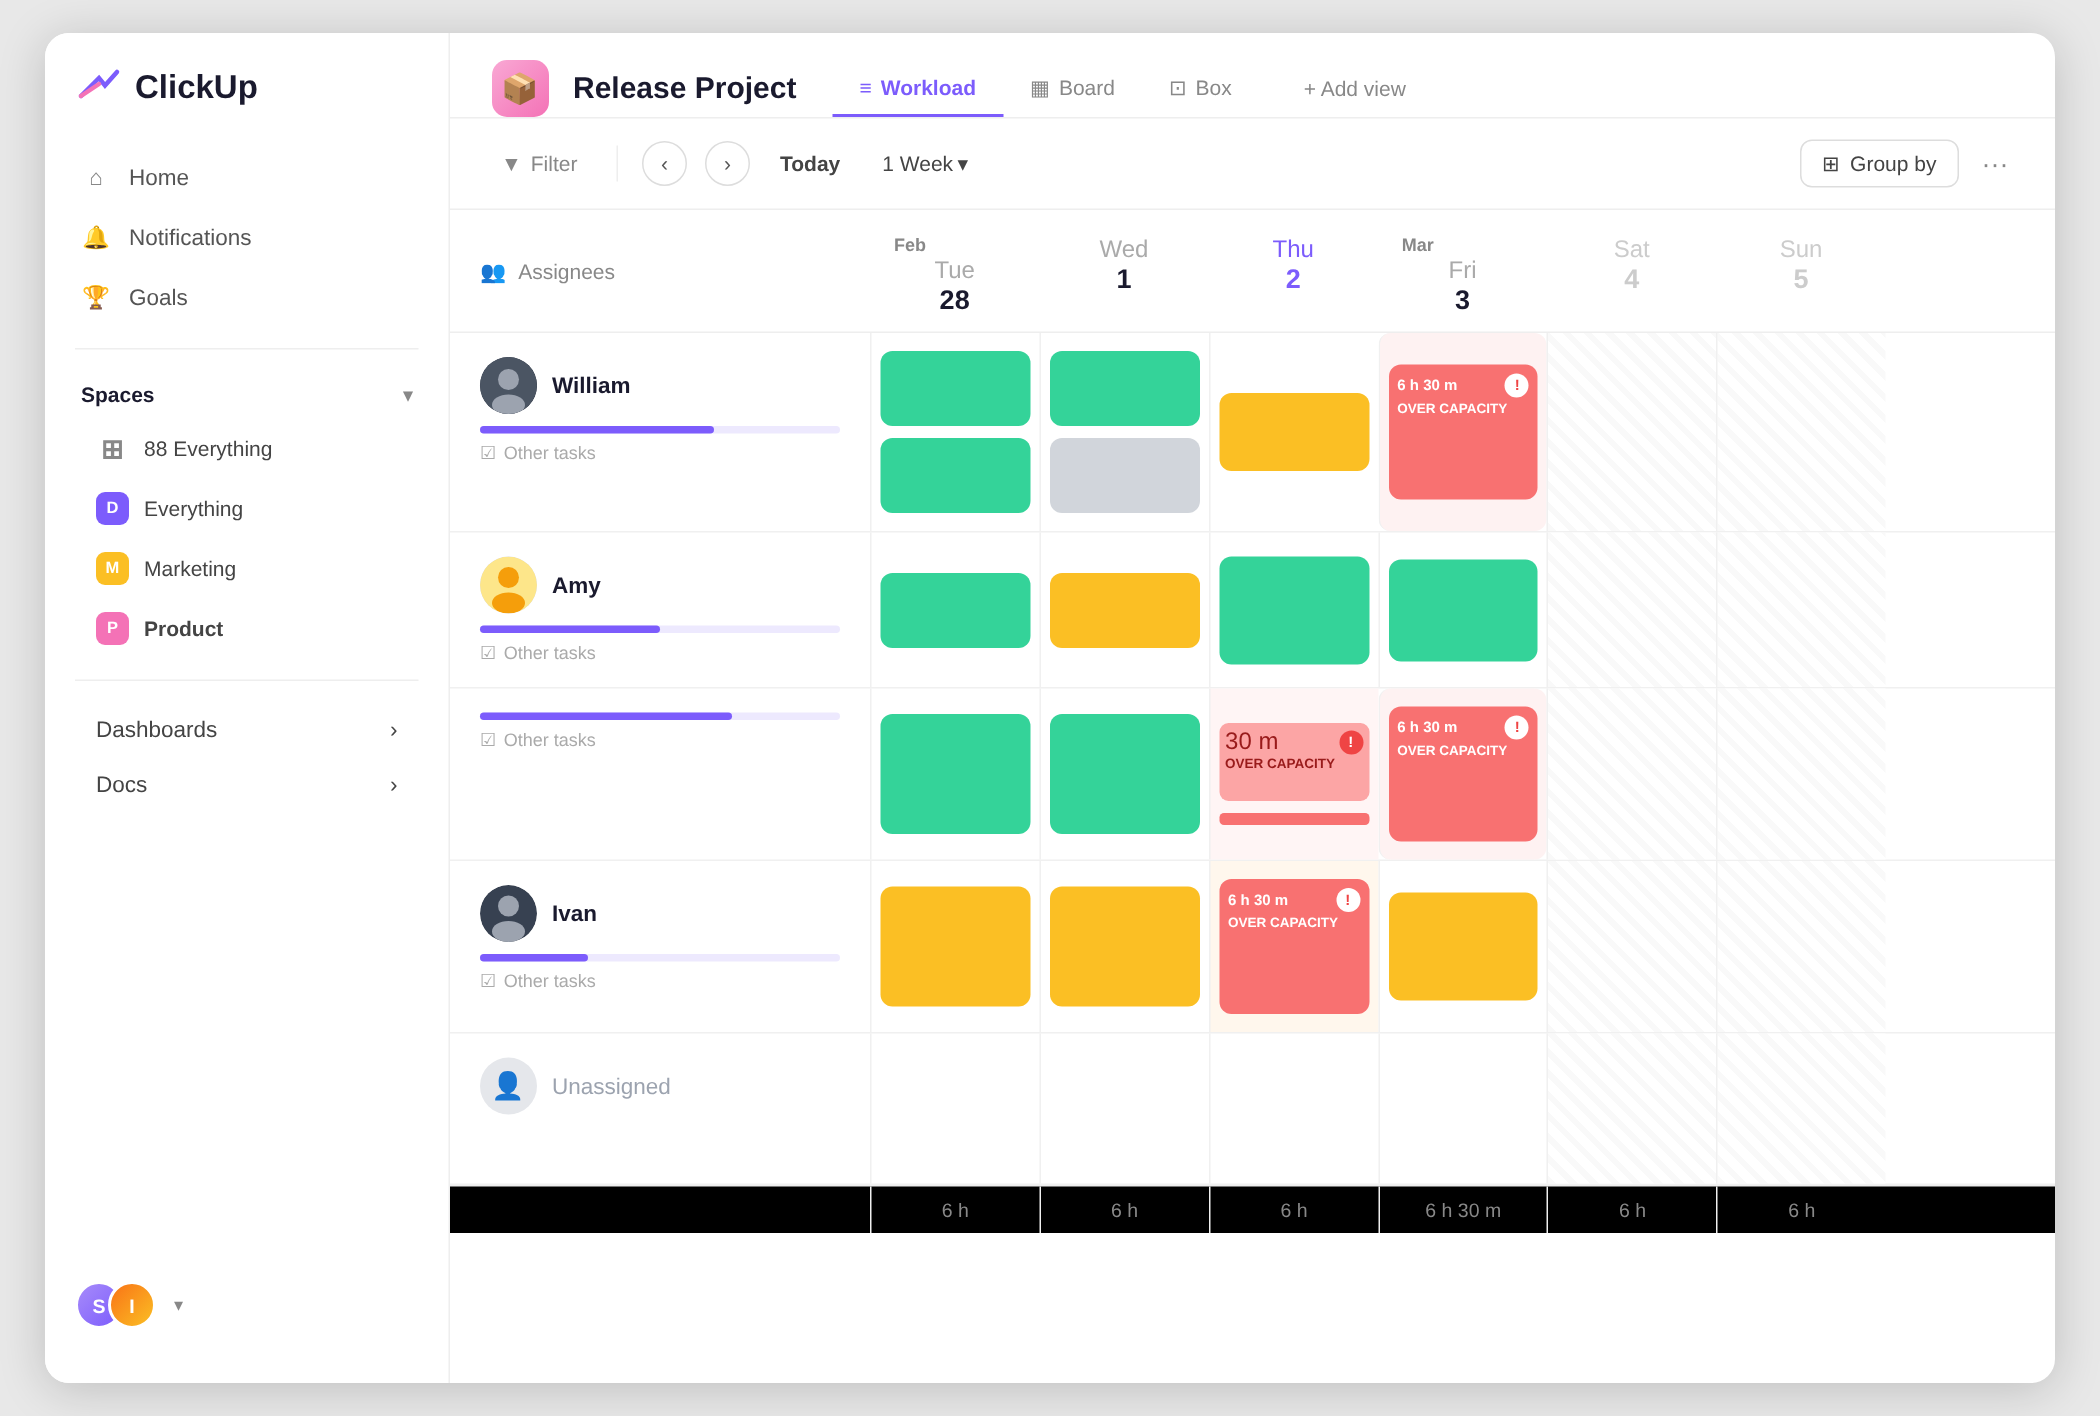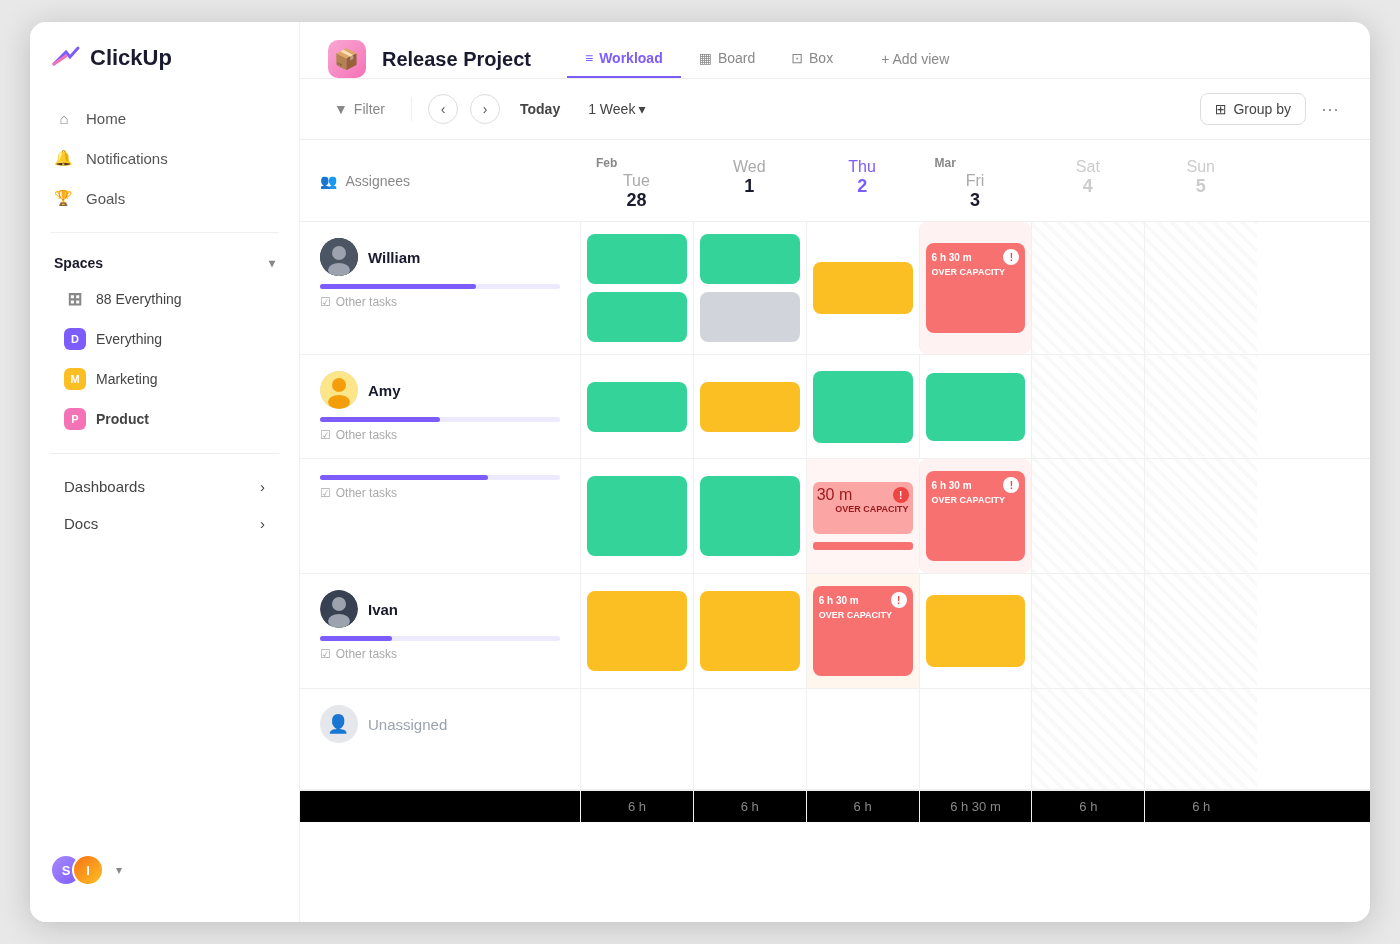--- a/index.html
+++ b/index.html
@@ -29,21 +29,21 @@
     .avatar-group { display: flex; align-items: center; }
     .avatar { width: 32px; height: 32px; border-radius: 50%; border: 2px solid #fff; }
     .avatar-s { background: linear-gradient(135deg, #a78bfa, #7c5cfc); display: flex; align-items: center; justify-content: center; color: #fff; font-size: 13px; font-weight: 700; }
     .avatar-i { background: linear-gradient(135deg, #f97316, #fbbf24); display: flex; align-items: center; justify-content: center; color: #fff; font-size: 13px; font-weight: 700; }
     .chevron-down { color: #888; font-size: 12px; margin-left: 4px; }
     
     
     .main { flex: 1; display: flex; flex-direction: column; overflow: hidden; }
     .header { padding: 18px 28px 0; display: flex; align-items: center; gap: 16px; border-bottom: 1px solid #eee; }
     .project-icon { width: 38px; height: 38px; background: linear-gradient(135deg, #f9a8d4, #f472b6); border-radius: 10px; display: flex; align-items: center; justify-content: center; font-size: 20px; }
-    .project-title { font-size: 20px; font-weight: 700; color: #1a1a2e; margin-right: 12px; }
+    .project-title { font-size: 20px; font-weight: 700; color: #1a1a2e; margin-right: 0; }
     .view-tabs { display: flex; gap: 0; margin-left: 8px; }
     .view-tab { display: flex; align-items: center; gap: 6px; padding: 10px 18px; font-size: 14px; color: #888; cursor: pointer; border-bottom: 2px solid transparent; }
     .view-tab.active { color: #7c5cfc; border-bottom: 2px solid #7c5cfc; font-weight: 600; }
     .add-view { display: flex; align-items: center; gap: 5px; padding: 10px 14px; font-size: 14px; color: #888; cursor: pointer; }
     
     
     .toolbar { display: flex; align-items: center; padding: 14px 24px; border-bottom: 1px solid #eee; gap: 12px; }
     .filter-btn { display: flex; align-items: center; gap: 6px; color: #888; font-size: 14px; cursor: pointer; padding: 6px 10px; border-radius: 6px; }
     .toolbar-divider { width: 1px; height: 24px; background: #eee; margin: 0 4px; }
     .nav-btn { width: 30px; height: 30px; border-radius: 50%; border: 1px solid #ddd; background: #fff; display: flex; align-items: center; justify-content: center; cursor: pointer; color: #555; font-size: 14px; }
@@ -58,21 +58,21 @@
     .grid-header { display: grid; grid-template-columns: 280px repeat(7, 1fr); border-bottom: 1px solid #eee; background: #fff; position: sticky; top: 0; z-index: 10; }
     .col-header { padding: 10px 8px; text-align: center; }
     .col-month { font-size: 12px; color: #888; font-weight: 600; text-align: left; padding: 6px 8px 2px; }
     .col-date { font-size: 18px; font-weight: 700; color: #1a1a2e; }
     .col-day { font-size: 16px; color: #aaa; }
     .col-date.today { color: #7c5cfc; }
     .col-day.today { color: #7c5cfc; }
     .assignee-col-header { padding: 10px 20px; display: flex; align-items: center; gap: 8px; font-size: 14px; color: #888; }
     
     
-    .person-row { display: grid; grid-template-columns: 280px repeat(7, 1fr); border-bottom: 1px solid #f0f0f0; text-align: right; }
+    .person-row { display: grid; grid-template-columns: 280px repeat(7, 1fr); border-bottom: 1px solid #f0f0f0; }
     .person-info { padding: 16px 20px; display: flex; flex-direction: column; }
     .person-identity { display: flex; align-items: center; gap: 10px; margin-bottom: 8px; }
     .person-avatar { width: 38px; height: 38px; border-radius: 50%; overflow: hidden; background: #ddd; display: flex; align-items: center; justify-content: center; font-weight: 700; color: #fff; }
     .person-name { font-size: 15px; font-weight: 600; color: #1a1a2e; }
     .progress-bar-bg { height: 5px; background: #ede9fe; border-radius: 3px; margin-bottom: 6px; }
     .progress-bar-fill { height: 5px; border-radius: 3px; background: #7c5cfc; }
     .other-tasks { display: flex; align-items: center; gap: 5px; font-size: 12px; color: #aaa; cursor: pointer; }
     
     
     .cell { border-left: 1px solid #f0f0f0; padding: 12px 6px; display: flex; flex-direction: column; align-items: center; justify-content: center; gap: 4px; min-height: 100px; position: relative; }

